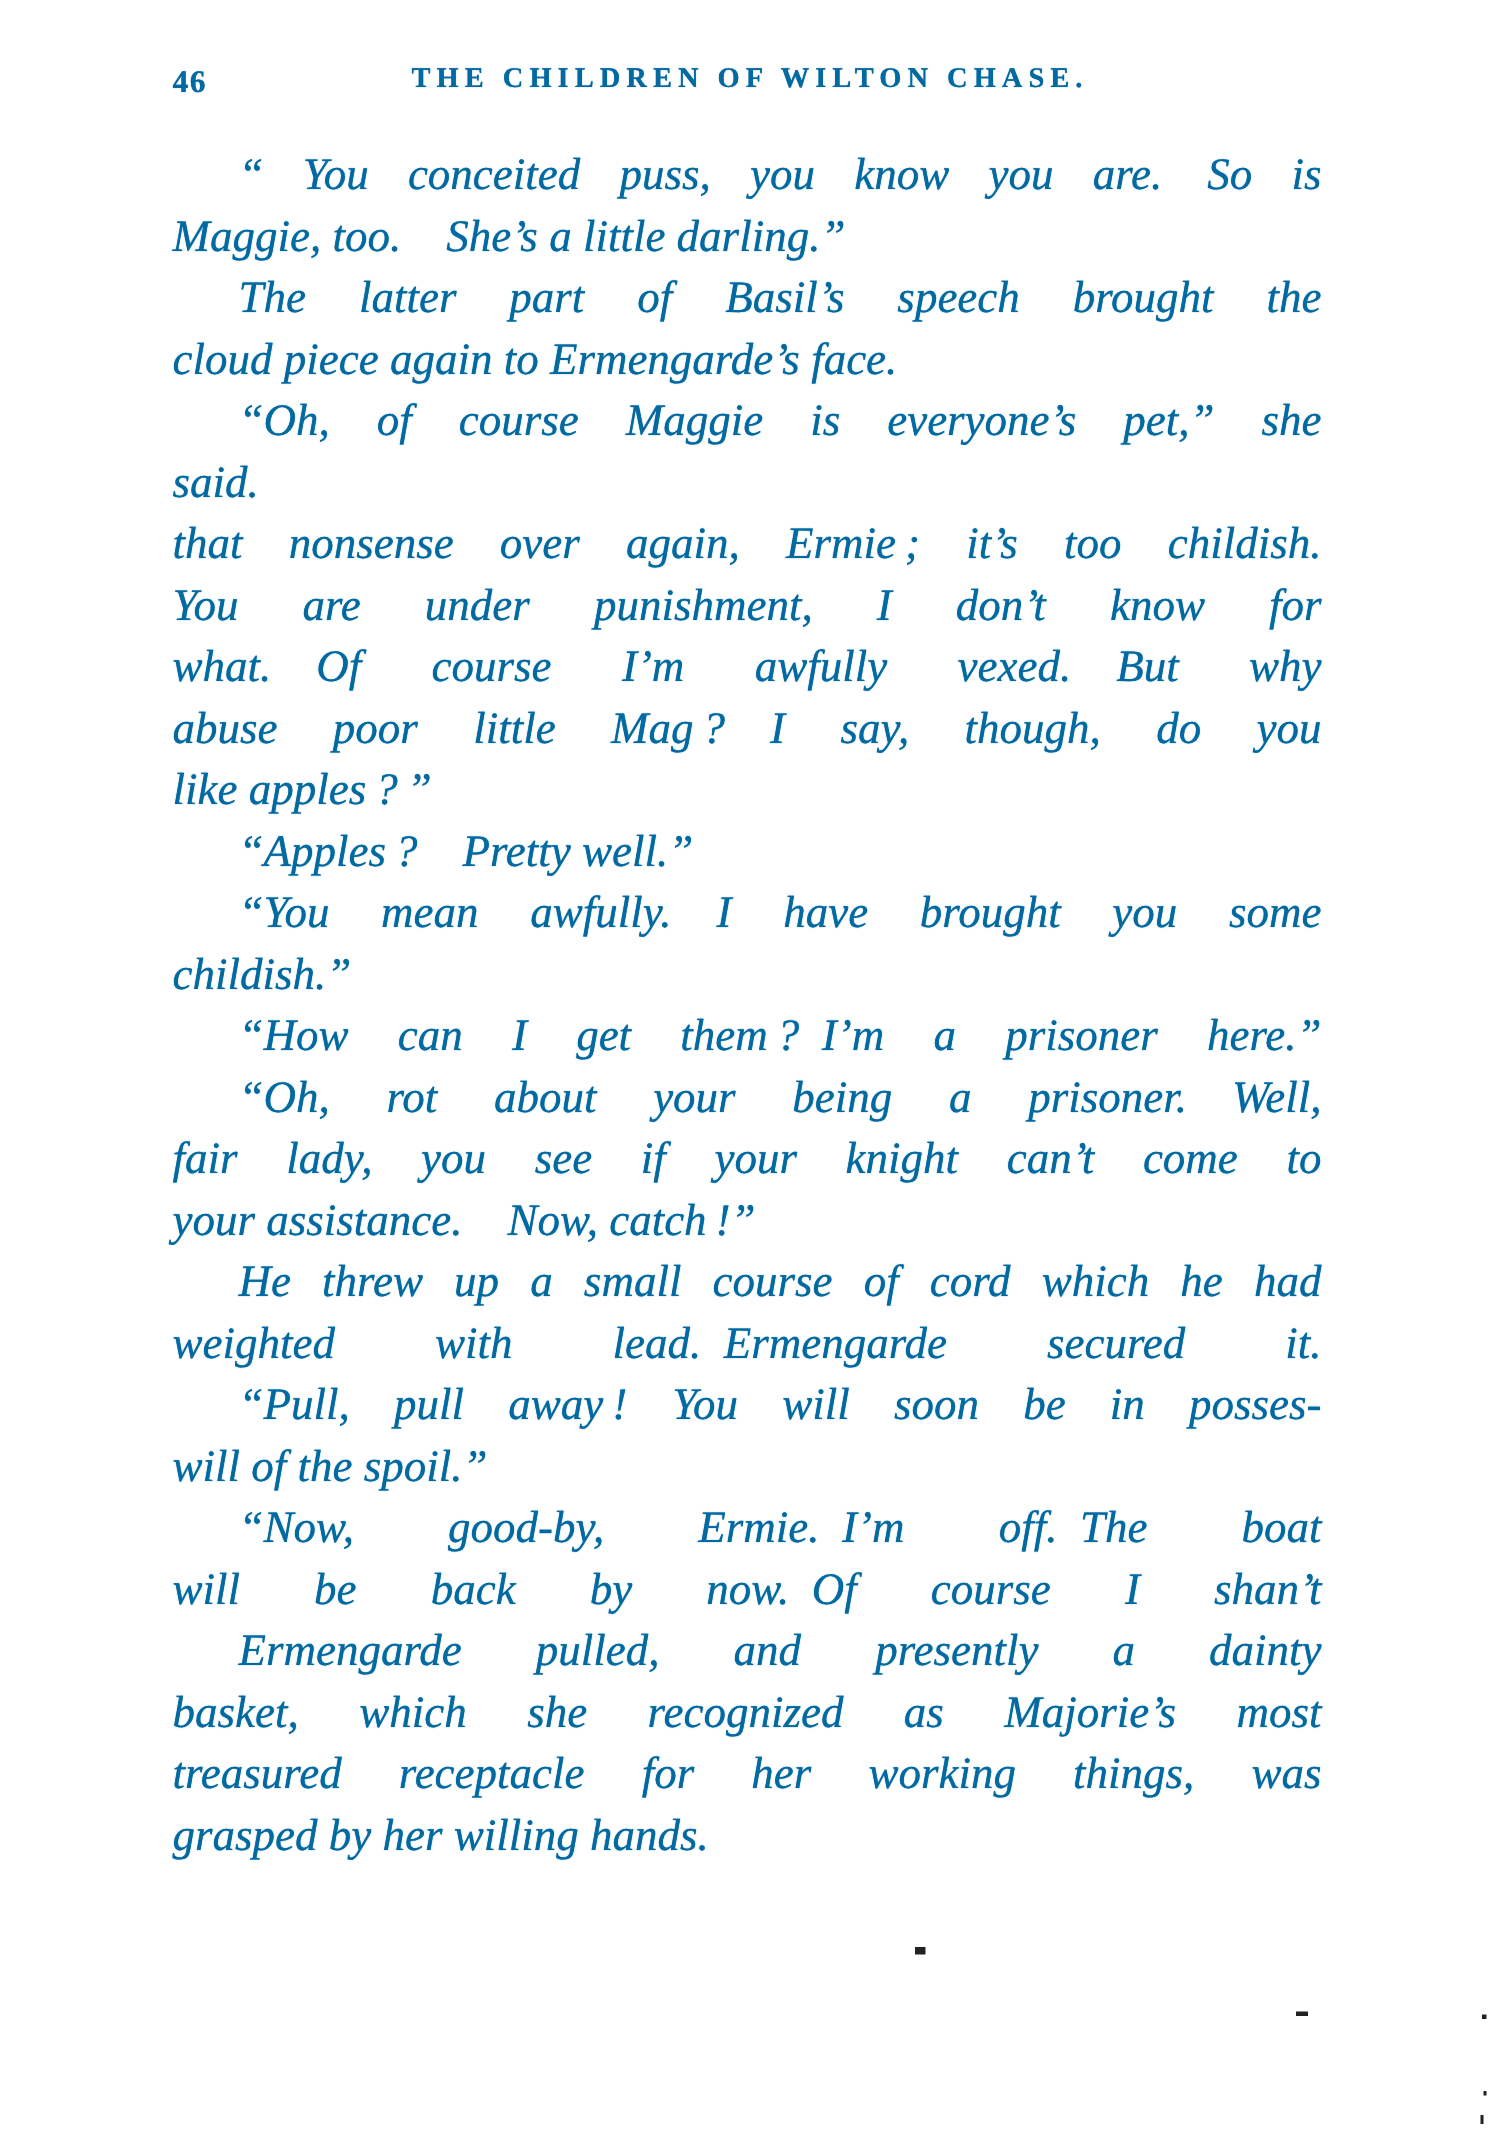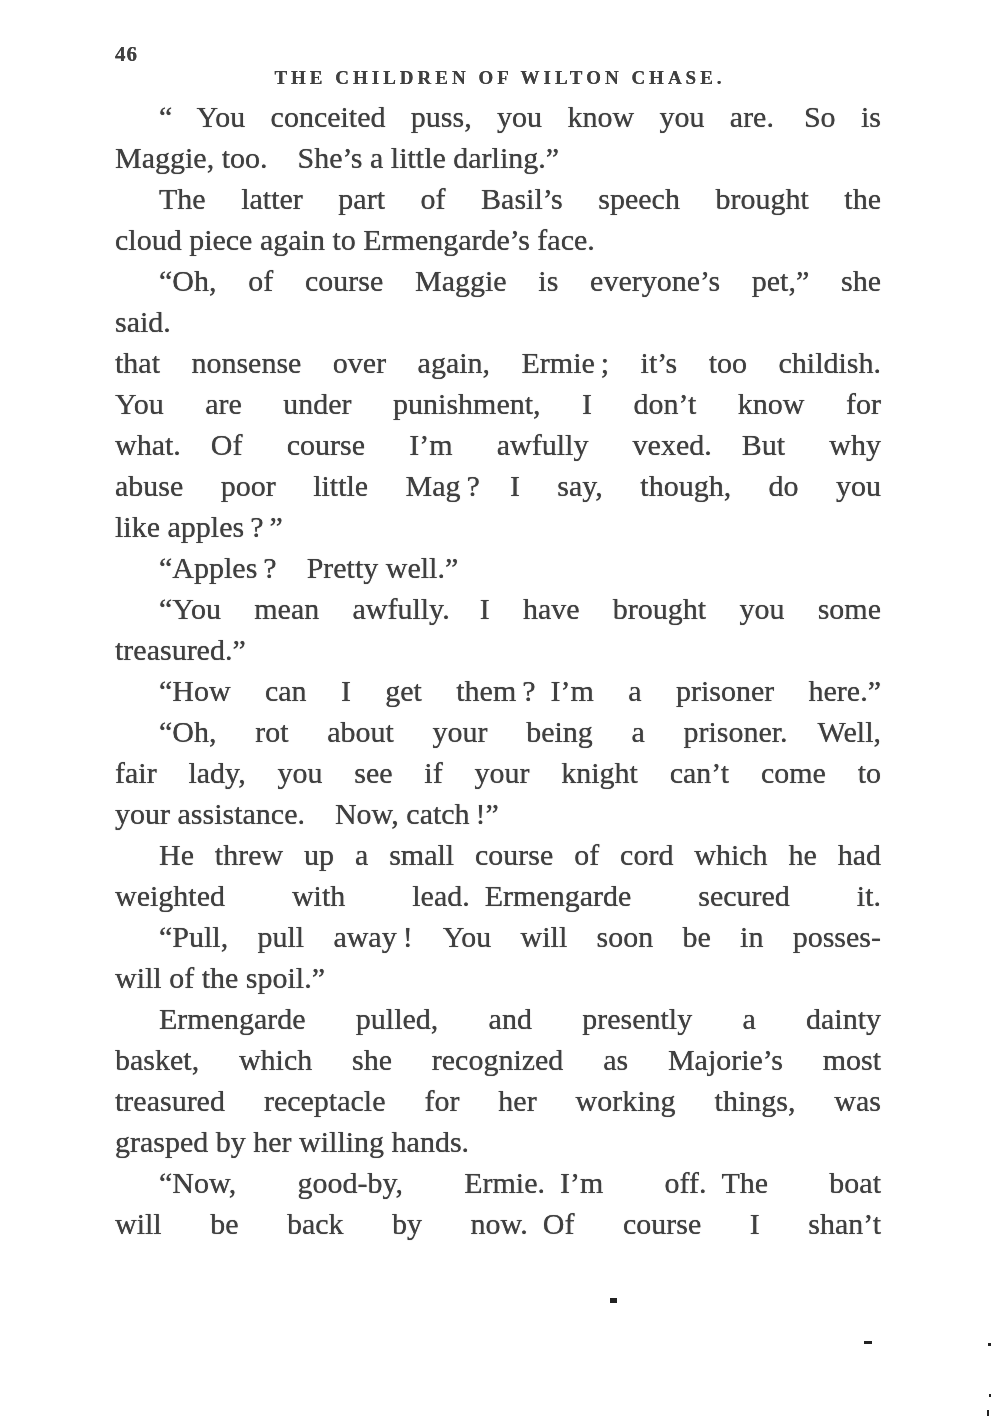--- a/index.html
+++ b/index.html
@@ -7,21 +7,21 @@
     padding: 0;
     background: #ffffff;
   }
   .page {
     position: relative;
     width: 1000px;
     height: 1428px;
     background: #ffffff;
     overflow: hidden;
     font-family: "Liberation Serif", "DejaVu Serif", serif;
-    color: #404040;
+    color: #0369a1;
   }
   .header {
     position: absolute;
     top: 42px;
     left: 0;
     width: 1000px;
     height: 30px;
   }
   .pagenum {
     position: absolute;
@@ -35,30 +35,30 @@
   .running-title {
     position: absolute;
     left: 0;
     width: 1000px;
     text-align: center;
     font-size: 19px;
     font-weight: bold;
     letter-spacing: 4px;
     text-shadow: 0 0 0.6px currentColor;
     white-space: nowrap;
-    margin-top: 25px;
   }
   .body {
     position: absolute;
     top: 96px;
     left: 115px;
     width: 766px;
     font-size: 30px;
     line-height: 41px;
     text-shadow: 0 0 0.7px currentColor;
+    font-style: italic;
   }
   .line {
     text-align: justify;
     text-align-last: left;
     min-height: 41px;
   }
   .line.just {
     text-align-last: justify;
   }
   .line.first {
@@ -101,47 +101,47 @@
         <div class="line just">You are under punishment, I don’t know for</div>
         <div class="line just">what. Of course I’m awfully vexed. But why</div>
         <div class="line just">abuse poor little Mag ? I say, though, do you</div>
         <div class="line">like apples ? ”</div>
       </div>
       <div class="para">
         <div class="line first">“Apples ? Pretty well.”</div>
       </div>
       <div class="para">
         <div class="line first just">“You mean awfully. I have brought you some</div>
-        <div class="line">treasured.”</div>
+        <div class="line">childish.”</div>
       </div>
       <div class="para">
         <div class="line first just">“How can I get them ? I’m a prisoner here.”</div>
       </div>
       <div class="para">
         <div class="line first just">“Oh, rot about your being a prisoner. Well,</div>
         <div class="line just">fair lady, you see if your knight can’t come to</div>
         <div class="line">your assistance. Now, catch !”</div>
       </div>
       <div class="para">
         <div class="line first just">He threw up a small course of cord which he had</div>
         <div class="line just">weighted with lead. Ermengarde secured it.</div>
       </div>
       <div class="para">
         <div class="line first just">“Pull, pull away ! You will soon be in posses-</div>
         <div class="line">will of the spoil.”</div>
       </div>
       <div class="para">
+        <div class="line first just">“Now, good-by, Ermie. I’m off. The boat</div>
+        <div class="line just">will be back by now. Of course I shan’t</div>
+      </div>
+      <div class="para">
         <div class="line first just">Ermengarde pulled, and presently a dainty</div>
         <div class="line just">basket, which she recognized as Majorie’s most</div>
         <div class="line just">treasured receptacle for her working things, was</div>
         <div class="line">grasped by her willing hands.</div>
-      </div>
-      <div class="para">
-        <div class="line first just">“Now, good-by, Ermie. I’m off. The boat</div>
-        <div class="line just">will be back by now. Of course I shan’t</div>
       </div>
     </div>
 
   <div class="speck s1"></div>
   <div class="speck s2"></div>
   <div class="speck s3"></div>
   <div class="speck s4"></div>
   <div class="speck s5"></div>
 </div>
 

